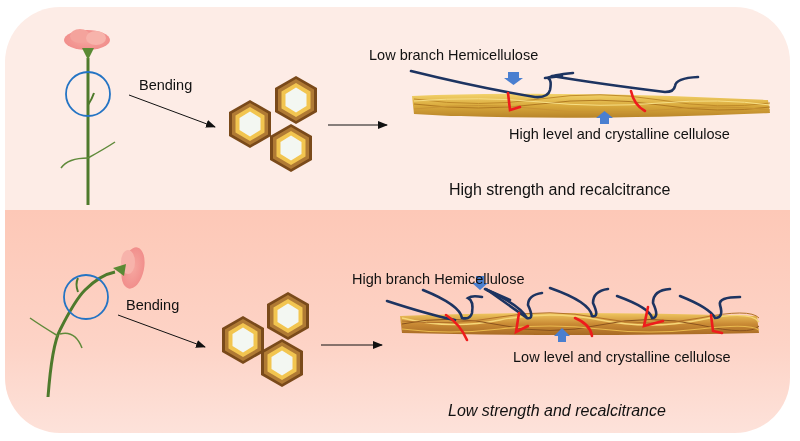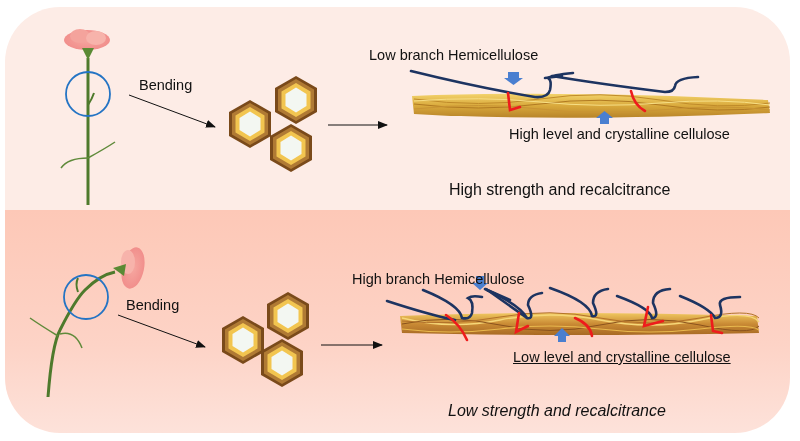--- a/index.html
+++ b/index.html
@@ -136,14 +136,14 @@
   <polygon points="558,342 566,342 566,336 570,336 562,328 554,336 558,336" fill="#4a7fd0"></polygon>
 </svg>
 
 <div class="label l14" style="left:139px; top:77px;">Bending</div>
 <div class="label l14" style="left:369px; top:47px;">Low branch Hemicellulose</div>
 <div class="label l14" style="left:509px; top:126px;">High level and crystalline cellulose</div>
 <div class="label l16" style="left:449px; top:181px;">High strength and recalcitrance</div>
 
 <div class="label l14" style="left:126px; top:297px;">Bending</div>
 <div class="label l14" style="left:352px; top:238px;margin-top:33px;">High branch Hemicellulose</div>
-<div class="label l14" style="left:513px; top:349px;text-decoration:underline;">Low level and crystalline cellulose</div>
+<div class="label l14" style="left:513px; top:349px;">Low level and crystalline cellulose</div>
 <div class="label l16" style="left:448px; top:402px;font-style:italic;">Low strength and recalcitrance</div>
 
 </body></html>

